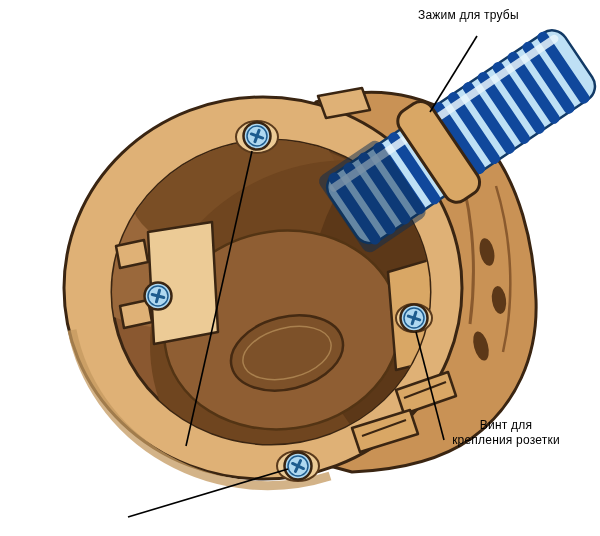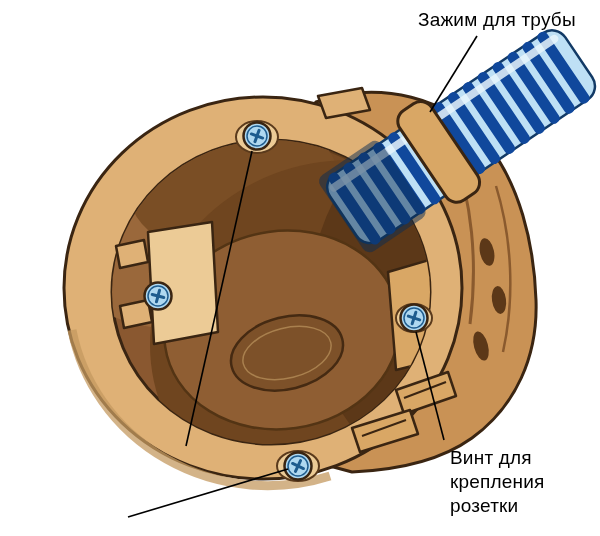--- a/index.html
+++ b/index.html
@@ -1,23 +1,23 @@
 <!DOCTYPE html>
 <html style="--background: #ffffff; --label-text: #000000; --leader: #000000; --outline: #3a2512; --rim-tan: #dfb176; --wall-tan: #c99255; --panel-light: #eccb96; --bracket-tan: #d9a765; --cavity: #8a5830; --cavity-dark: #6f451f; --cavity-darkest: #5c3818; --cavity-light: #9a683b; --floor: #8f5e33; --recess: #7d5129; --pipe-light: #bee0f5; --pipe-dark: #10489c; --pipe-shadow: #0a2c52; --screw-fill: #afd8f0; --screw-stroke: #1e5c8e;"><head>
 <meta charset="utf-8">
 <style>
   * { margin:0; padding:0; box-sizing:border-box; }
   html,body { background:#fff; }
   body { font-family:"Liberation Sans", sans-serif; }
   .stage { position:relative; width:600px; height:536px; background:var(--background,#ffffff); overflow:hidden; }
   .stage svg { position:absolute; left:0; top:0; }
-  .diagram-label { position:absolute; color:var(--label-text,#000); font-size:19px; line-height:1.26; letter-spacing:.2px; }
+  .diagram-label { position:absolute; color:var(--label-text,#000); font-size:12px; line-height:1.26; letter-spacing:.2px; }
   .lbl-top { left:418px; top:8px; white-space:nowrap; }
   .lbl-bl  { left:8px;  top:444px; width:196px; }
-  .lbl-br  { left:450px; top:446px; width:112px; }
+  .lbl-br  { left:450px; top:418px; width:112px;text-align:center; }
 
   .ol   { stroke:var(--outline,#3a2512); stroke-width:3px;   stroke-linejoin:round; }
   .ol25 { stroke:var(--outline,#3a2512); stroke-width:2.5px; stroke-linejoin:round; }
   .nofill { fill:none; }
   .f-rim        { fill:var(--rim-tan,#dfb176); }
   .f-wall       { fill:var(--wall-tan,#c99255); }
   .f-panel      { fill:var(--panel-light,#eccb96); }
   .f-bracket    { fill:var(--bracket-tan,#d9a765); }
   .f-cavity     { fill:var(--cavity,#8a5830); }
   .f-cavdark    { fill:var(--cavity-dark,#6f451f); }

